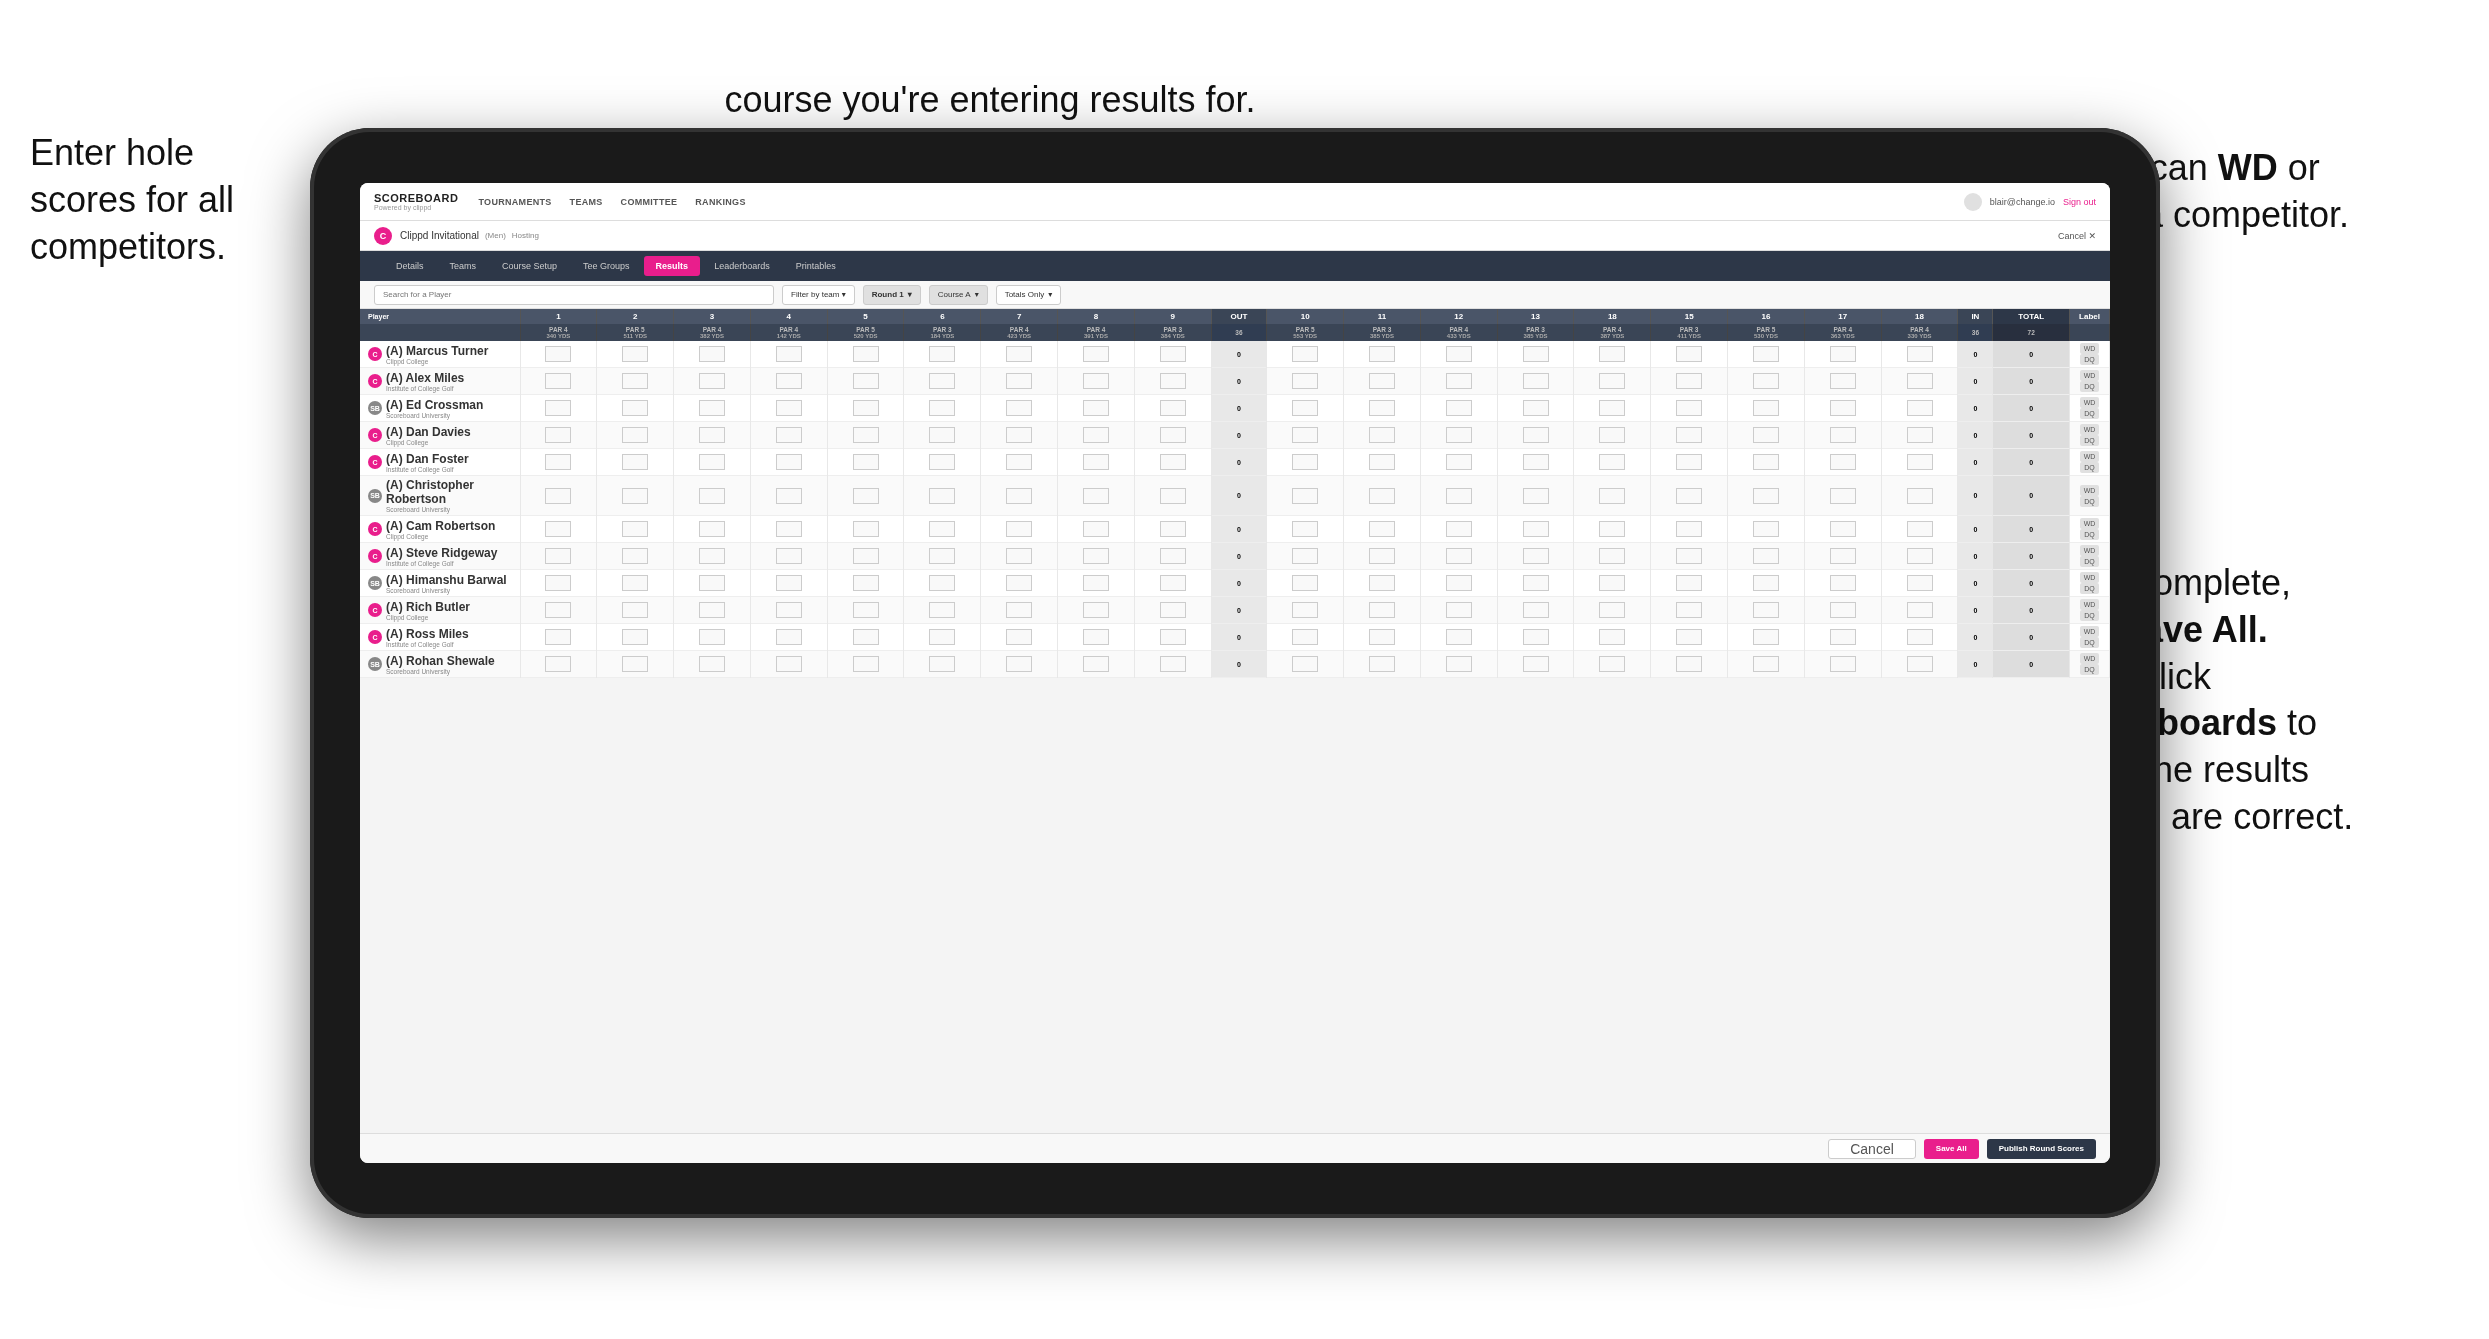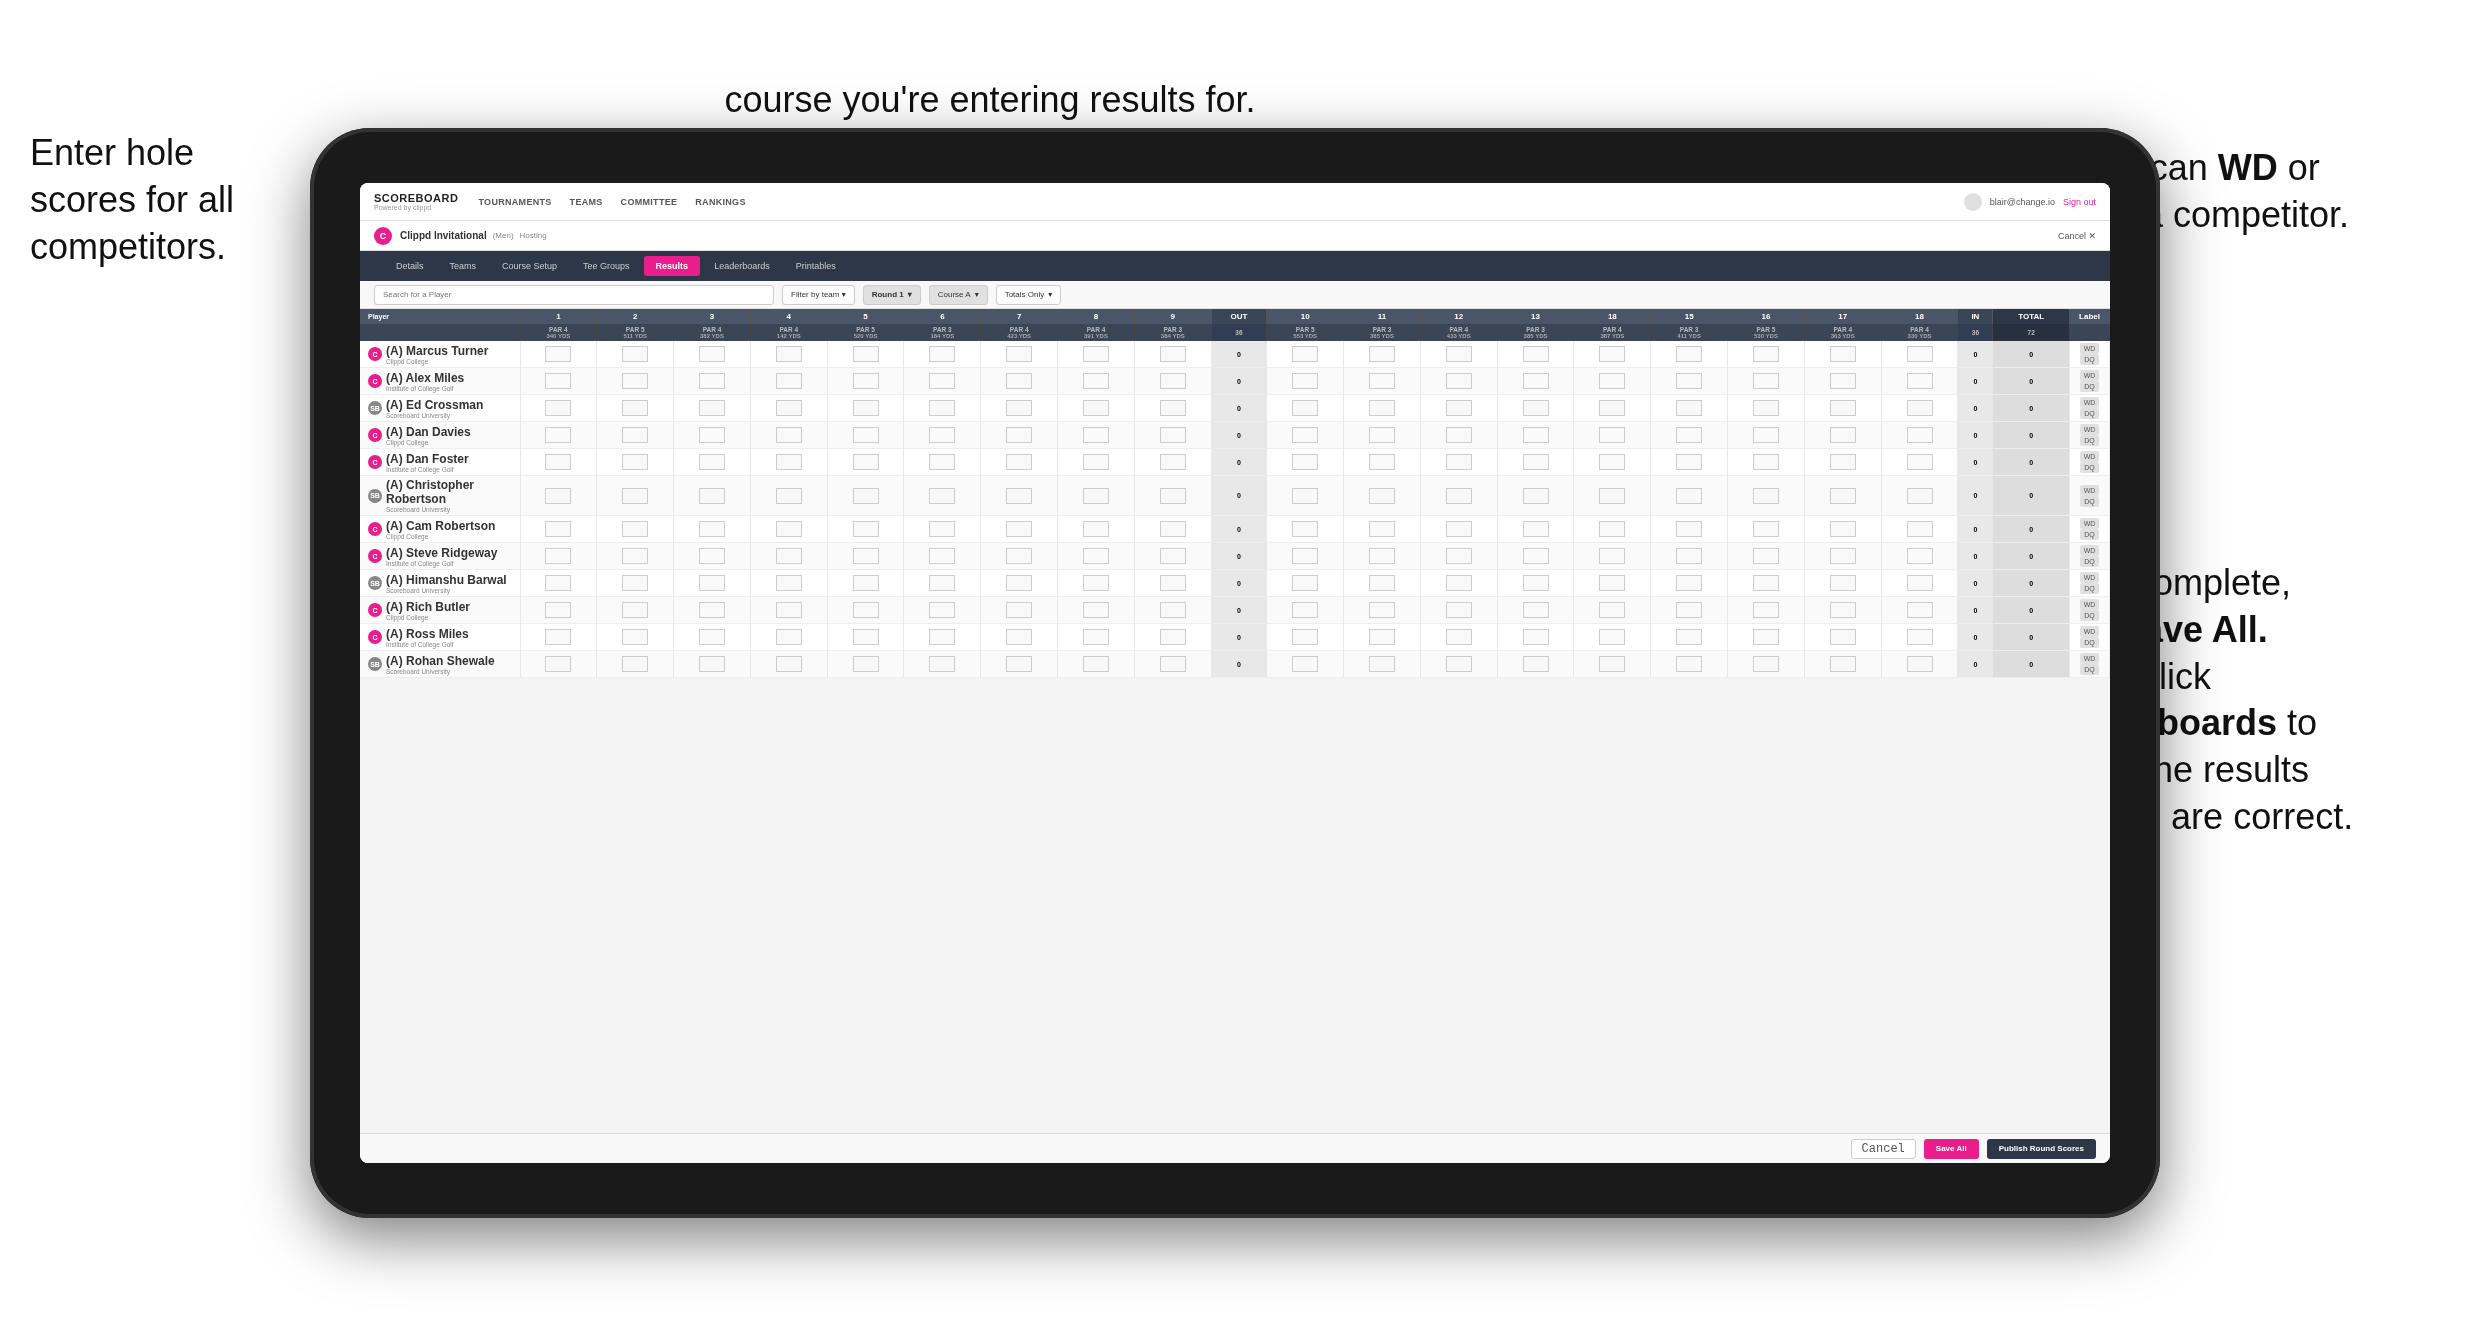--- a/index.html
+++ b/index.html
@@ -146,21 +146,21 @@
       align-items: center;
       justify-content: center;
       color: white;
       font-size: 9px;
       font-weight: bold;
       margin-right: 8px;
     }
 
     .tournament-name {
       font-size: 10px;
-      font-weight: 700;
+      font-weight: 400;
       color: #333;
     }
 
     .tournament-tag {
       font-size: 8px;
       color: #888;
       margin-left: 6px;
     }
 
     .tournament-badge {
@@ -409,26 +409,25 @@
       justify-content: flex-end;
       padding: 0 14px;
       gap: 8px;
       border-top: 1px solid #ddd;
     }
 
     .cancel-footer-btn {
       height: 20px;
       border: 1px solid #ccc;
       border-radius: 3px;
-      padding: 0 10px;
-      font-size: 12px;
+      padding: 0 21px;
+      font-size: 14px;
       background: #fff;
       color: #555;
       cursor: pointer;
-      font-family: Liberation Mono, monospace;
     }
 
     .save-all-btn {
       height: 20px;
       border: none;
       border-radius: 3px;
       padding: 0 12px;
       font-size: 8px;
       background: #e91e8c;
       color: #fff;

